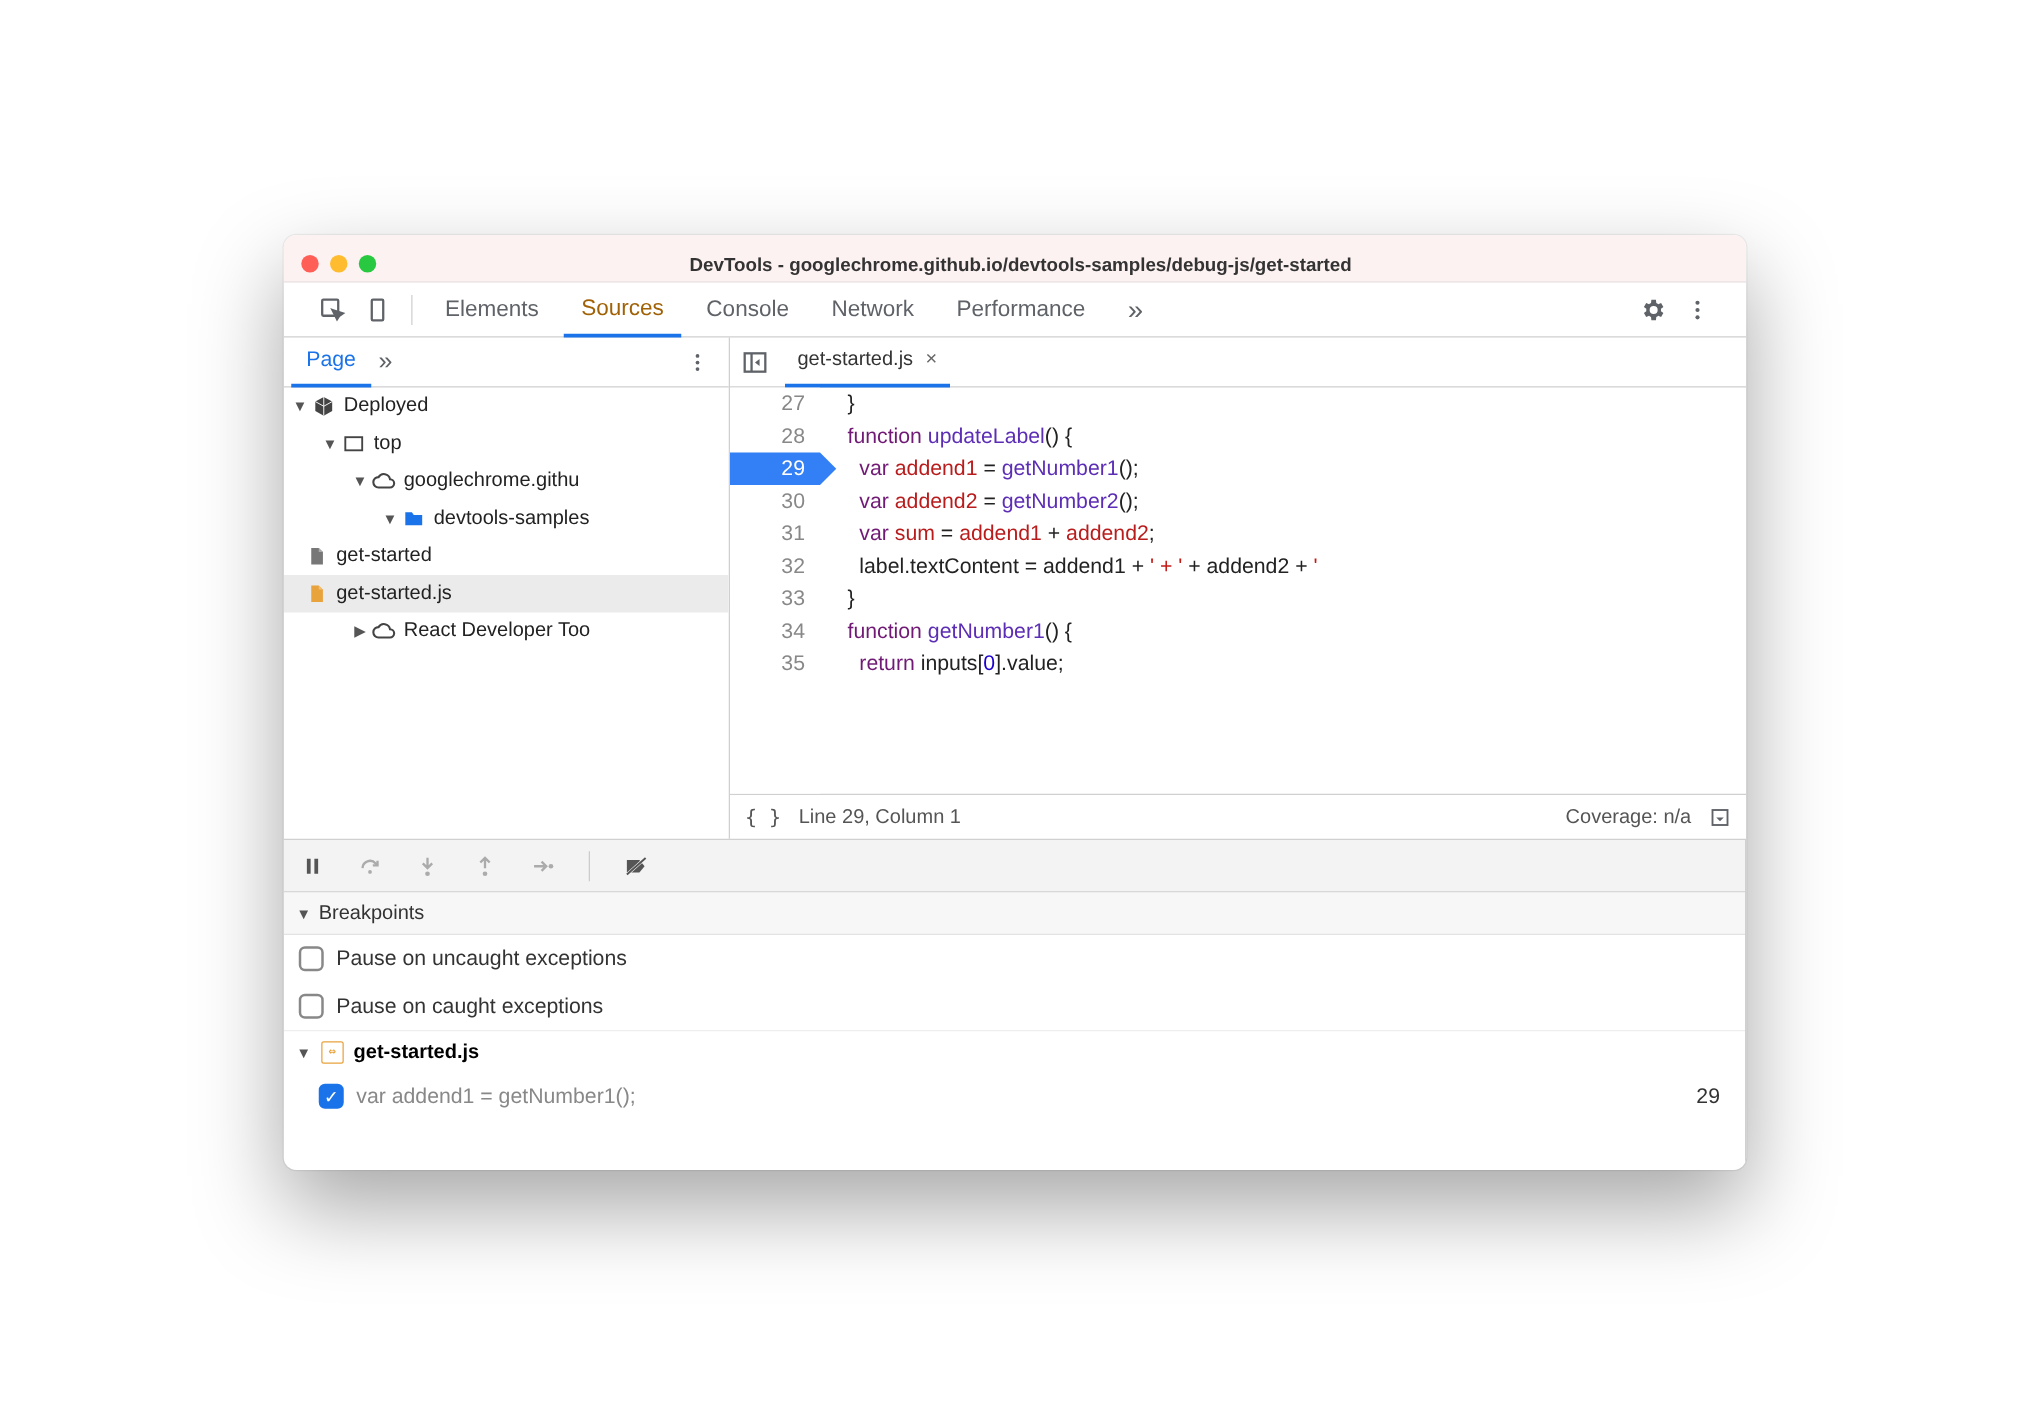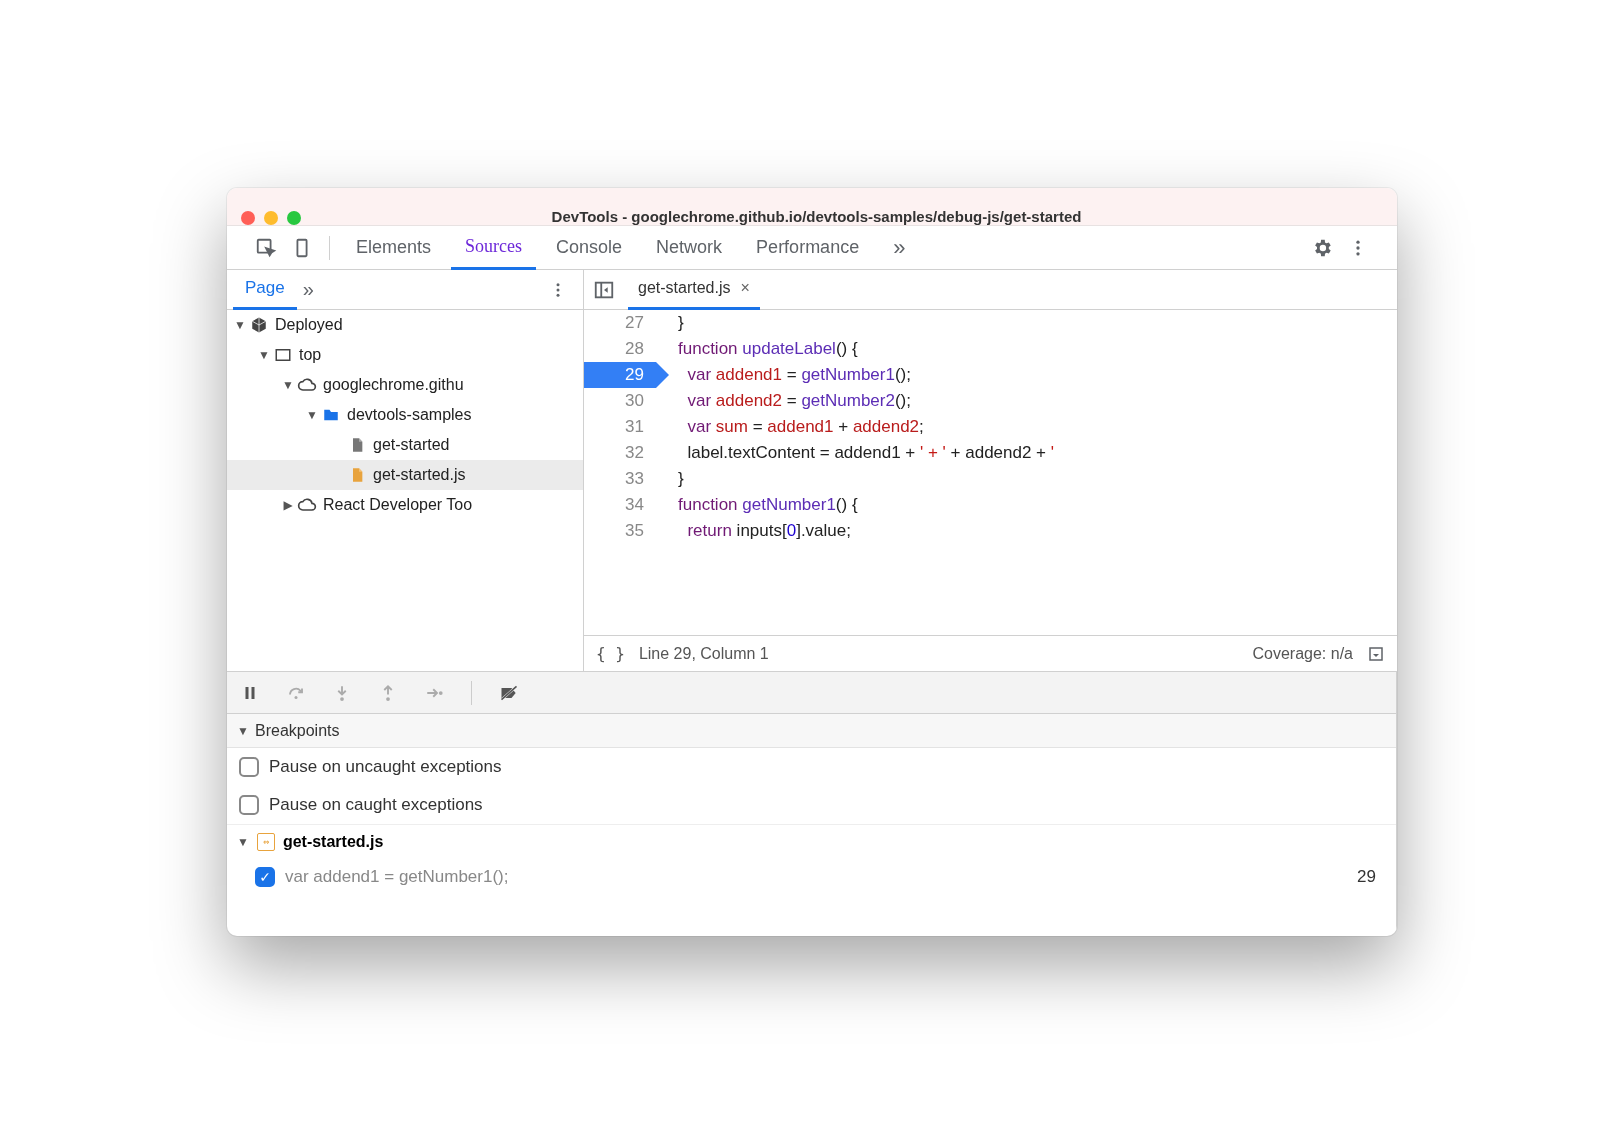--- a/index.html
+++ b/index.html
@@ -1,45 +1,45 @@
 <!DOCTYPE html>
 <html><head>
 <meta charset="utf-8">
 <style>
 * { margin: 0; padding: 0; box-sizing: border-box; font-family: -apple-system, "Helvetica Neue", Arial, sans-serif; }
 body { background: #fff; display: flex; align-items: center; justify-content: center; width: 1624px; height: 1124px; }
 .window { width: 1170px; height: 748px; background: #fff; border-radius: 10px; box-shadow: 0 30px 70px rgba(0,0,0,.35), 0 0 0 1px rgba(0,0,0,.06); overflow: hidden; display: flex; flex-direction: column; }
-.titlebar { height: 38px; background: #fdf2f2; display: flex; align-items: flex-end; padding: 0 14px; gap: 9px; border-bottom: 1px solid #e8e2e2; }
+.titlebar { height: 38px; background: #fdf2f2; display: flex; align-items: flex-start; padding: 16px 14px; gap: 9px; border-bottom: 1px solid #e8e2e2; }
 .tl-btn { width: 14px; height: 14px; border-radius: 50%; }
 .tl-close { background: #ff5f57; } .tl-min { background: #febc2e; } .tl-max { background: #28c840; }
 .titlebar .title { flex: 1; text-align: center; font-size: 15px; font-weight: 600; color: #333; margin-right: 60px; }
 
 .toolbar { height: 44px; display: flex; align-items: center; border-bottom: 1px solid #d0d0d0; padding: 0 24px; gap: 6px; }
 .tb-iconbox { width: 30px; height: 30px; display: flex; align-items: center; justify-content: center; cursor: pointer; }
 .tb-sep { width: 1px; height: 24px; background: #d0d0d0; margin: 0 6px; }
 .tab { padding: 0 14px; height: 44px; display: flex; align-items: center; font-size: 18px; color: #5f6368; cursor: pointer; }
-.tab.active { color: #6d28d9; border-bottom: 3px solid #1a73e8; font-weight: 500; font-family: Liberation Serif, serif; }
+.tab.active { color: #a16207; border-bottom: 3px solid #1a73e8; font-weight: 500; }
 .tb-spacer { flex: 1; }
 
 .body { flex: 1; display: flex; flex-direction: column; min-height: 0; }
 .top-split { flex: 1; display: flex; min-height: 0; border-bottom: 1px solid #d0d0d0; }
 
 .nav-panel { width: 357px; border-right: 1px solid #d0d0d0; display: flex; flex-direction: column; min-height: 0; }
 .nav-tabs { height: 40px; display: flex; align-items: center; border-bottom: 1px solid #d0d0d0; padding: 0 6px; }
 .nav-tab { padding: 0 12px; height: 40px; display: flex; align-items: center; font-size: 17px; color: #5f6368; cursor: pointer; }
 .nav-tab.active { color: #1a73e8; border-bottom: 3px solid #1a73e8; }
 .nav-tabs .more { margin-left: 6px; color: #5f6368; font-size: 20px; cursor: pointer; }
 .nav-tabs .kebab { margin-left: auto; padding: 0 10px; color: #5f6368; cursor: pointer; }
 
 .tree { flex: 1; overflow: hidden; font-size: 16px; color: #222; }
 .node { display: flex; align-items: center; height: 30px; white-space: nowrap; cursor: pointer; }
 .node .arrow { width: 14px; display: inline-flex; justify-content: center; color: #555; font-size: 12px; margin-right: 2px; }
 .node .ic { width: 20px; height: 20px; margin-right: 6px; display: inline-flex; align-items: center; justify-content: center; }
 .node.selected { background: #ebebeb; }
-.lv0{padding-left:6px}.lv1{padding-left:30px}.lv2{padding-left:54px}.lv3{padding-left:78px}.lv4{padding-left:104px}
+.lv0{padding-left:6px}.lv1{padding-left:30px}.lv2{padding-left:54px}.lv3{padding-left:78px}.lv4{}
 
 .editor { flex: 1; display: flex; flex-direction: column; min-width: 0; }
 .ed-tabs { height: 40px; display: flex; align-items: center; border-bottom: 1px solid #d0d0d0; padding-left: 6px; }
 .toggle-nav { width: 28px; height: 28px; display: flex; align-items: center; justify-content: center; cursor: pointer; margin-right: 10px; }
 .ed-tab { display: flex; align-items: center; height: 40px; padding: 0 10px; font-size: 16px; color: #333; border-bottom: 3px solid #1a73e8; cursor: pointer; }
 .ed-tab .x { margin-left: 10px; color: #666; font-size: 16px; cursor: pointer; }
 
 .code { flex: 1; display: flex; font-family: Menlo, Consolas, monospace; font-size: 17px; line-height: 26px; overflow: hidden; }
 .gutter { width: 72px; text-align: right; padding-right: 12px; color: #888; background: #fff; position: relative; }
 .gutter .ln { height: 26px; }

